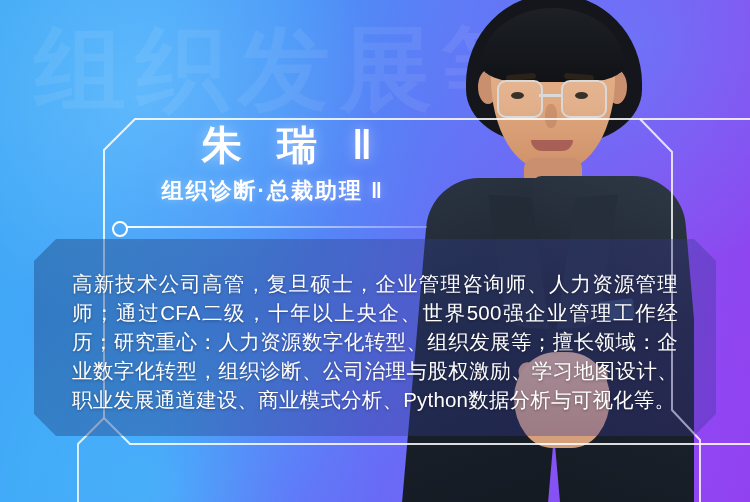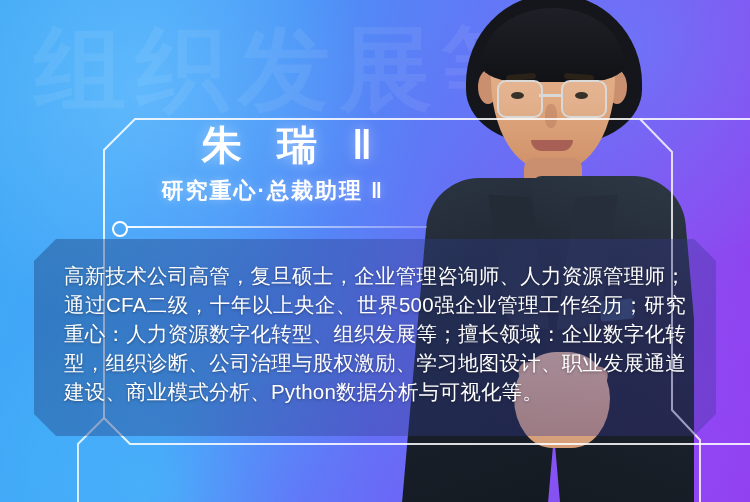--- a/index.html
+++ b/index.html
@@ -158,21 +158,21 @@
   
   .bio{
     position:absolute;left:34px;top:239px;width:682px;height:197px;
     background:linear-gradient(120deg,rgba(30,70,130,.45),rgba(45,60,140,.38) 55%,rgba(60,50,150,.34));
     -webkit-clip-path:polygon(0 22px,22px 0,660px 0,682px 22px,682px 175px,660px 197px,22px 197px,0 175px);
     clip-path:polygon(0 22px,22px 0,660px 0,682px 22px,682px 175px,660px 197px,22px 197px,0 175px);
     box-sizing:border-box;
     padding:14px 22px 0 22px;
   }
   .bio p{
-    margin:8px;
+    margin:16px;
     font-size:20.5px;line-height:29px;color:#ffffff;
     letter-spacing:.2px;text-align:justify;
     text-shadow:0 1px 3px rgba(0,0,0,.35);
   }
 </style>
 </head>
 <body>
 
 <div class="card">
 
@@ -215,21 +215,21 @@
   </div>
 
   <svg class="frame" viewBox="0 0 750 502">
     <path d="M 750 119 L 135 119 L 104 150 L 104 418 L 130 444 L 750 444" fill="none" stroke="#ffffff" stroke-opacity="0.85" stroke-width="2"></path>
     <path d="M 640 119 L 672 152 L 672 410 L 700 440 L 700 502" fill="none" stroke="#ffffff" stroke-opacity="0.80" stroke-width="2"></path>
     <path d="M 104 418 L 78 444 L 78 502" fill="none" stroke="#ffffff" stroke-opacity="0.80" stroke-width="2"></path>
   </svg>
 
   <div class="nameblock">
     <div class="name">朱 瑞 ‖</div>
-    <div class="role">研究重心·总裁助理 ‖</div>
+    <div class="role">组织诊断·总裁助理 ‖</div>
   </div>
 
   <div class="divider">
     <span class="node"></span>
     <span class="line"></span>
   </div>
 
   <div class="bio">
     <p>高新技术公司高管，复旦硕士，企业管理咨询师、人力资源管理师；通过CFA二级，十年以上央企、世界500强企业管理工作经历；研究重心：人力资源数字化转型、组织发展等；擅长领域：企业数字化转型，组织诊断、公司治理与股权激励、学习地图设计、职业发展通道建设、商业模式分析、Python数据分析与可视化等。</p>
   </div>

